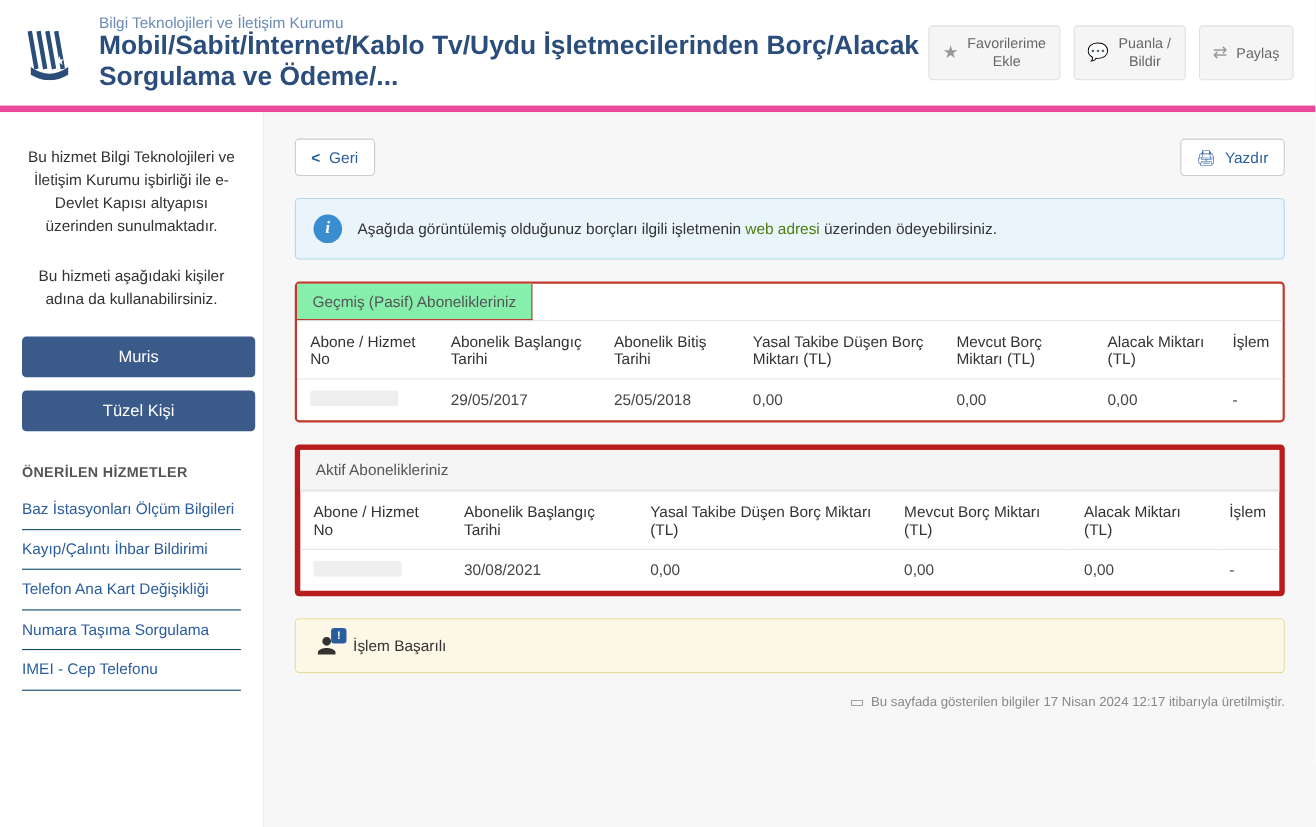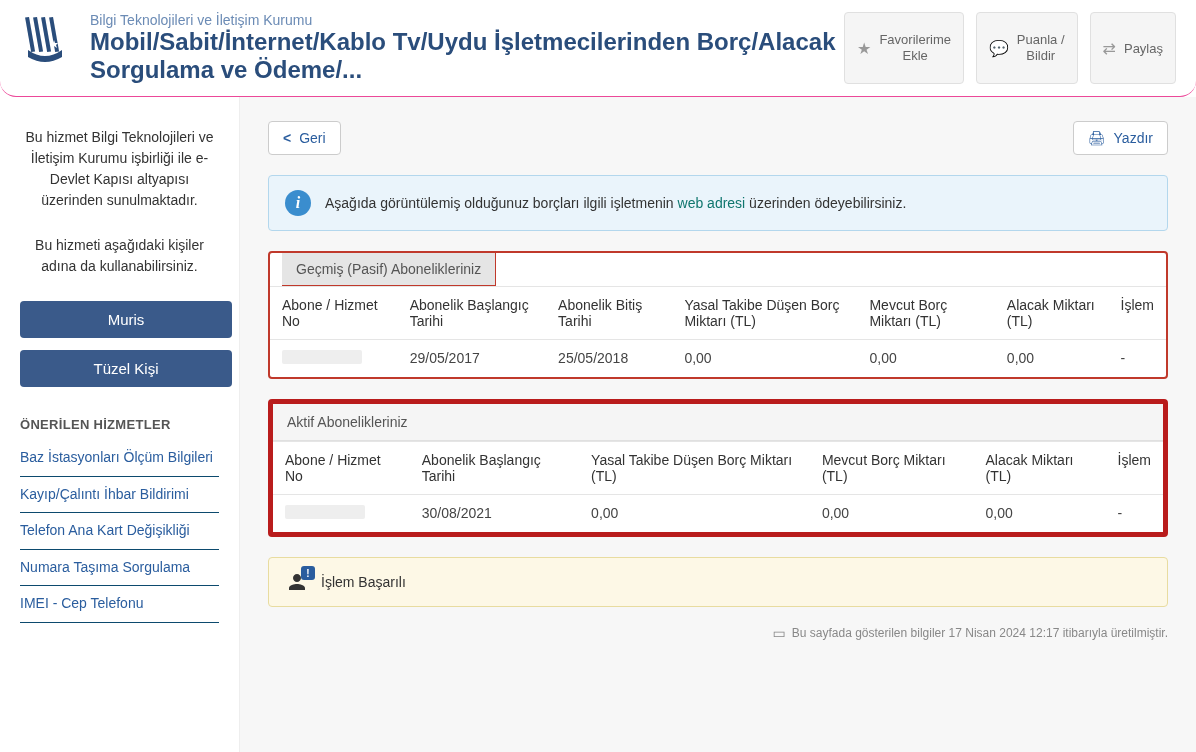--- a/index.html
+++ b/index.html
@@ -1,18 +1,18 @@
 <!DOCTYPE html>
 <html><head>
 <meta charset="utf-8">
 <style>
 * { margin: 0; padding: 0; box-sizing: border-box; }
 body { font-family: -apple-system, BlinkMacSystemFont, "Segoe UI", Arial, sans-serif; background: #fff; font-size: 14px; color: #333; }
 
-.header { display: flex; padding: 12px 20px; border-bottom: 1px solid #ec4899; border-radius: 16px; }
+.header { display: flex; align-items: center; padding: 12px 20px; border-bottom: 6px solid #ec4899; }
 .logo { width: 50px; height: 50px; margin-right: 20px; }
 .header-title-group { flex: 1; }
 .header-subtitle { color: #6b8bb5; font-size: 14px; }
 .header-title { color: #2a4d7b; font-size: 24px; font-weight: 700; }
 .header-actions { display: flex; gap: 12px; }
 .header-action { background: #f5f5f5; border: 1px solid #e0e0e0; border-radius: 4px; padding: 8px 12px; display: flex; align-items: center; gap: 8px; cursor: pointer; color: #666; font-size: 13px; }
 .header-action .icon { color: #999; font-size: 16px; }
 .header-action-stack { display: flex; flex-direction: column; line-height: 1.2; }
 
 .content { display: flex; min-height: calc(100vh - 75px); }
@@ -24,26 +24,26 @@
 
 .main { flex: 1; padding: 24px 28px; background: #f7f7f7; }
 .toolbar { display: flex; justify-content: space-between; margin-bottom: 20px; }
 .btn-outline { background: #fff; border: 1px solid #ccc; border-radius: 4px; padding: 8px 14px; display: inline-flex; align-items: center; gap: 8px; cursor: pointer; color: #2a5d9e; font-size: 14px; }
 .btn-outline .chev { color: #2a5d9e; font-weight: bold; }
 
 .description { color: #444; margin-bottom: 16px; }
 
 .info-box { background: #eaf4fb; border: 1px solid #b3d7ed; border-radius: 4px; padding: 14px 16px; display: flex; align-items: center; gap: 14px; margin-bottom: 20px; color: #333; }
 .info-icon { width: 26px; height: 26px; border-radius: 50%; background: #3a8dce; color: #fff; display: flex; align-items: center; justify-content: center; font-weight: bold; font-style: italic; font-family: Georgia, serif; font-size: 16px; flex-shrink: 0; }
-.info-box a { color: #0f766e; text-decoration: none; }
+.info-box a { color: #4d7c0f; text-decoration: none; }
 
 .table-section { border: 5px solid #b91c1c; border-radius: 4px; background: #fff; margin-bottom: 20px; }
 .table-section.highlighted { border: 2px solid #c0392b; }
 .table-caption { padding: 10px 14px; color: #555; background: #f5f5f5; border-bottom: 1px solid #e0e0e0; }
-.table-section.highlighted .table-caption { display: inline-block; border: 1px solid #c0392b; border-top: none; border-left: none; background: #e5e5e5; padding: 8px 14px; margin-left: 12px; }
+.table-section.highlighted .table-caption { display: inline-block; border: 1px solid #c0392b; border-top: none; border-left: none; background: #86efac; padding: 8px 14px; }
 table { width: 100%; border-collapse: collapse; }
 th, td { padding: 10px 12px; text-align: left; border-top: 1px solid #e5e5e5; color: #444; font-size: 14px; vertical-align: top; }
 th { font-weight: 500; color: #333; }
 .redacted { display: inline-block; width: 80px; height: 14px; background: #eee; border-radius: 2px; }
 
 .success-box { background: #fdf8e6; border: 1px solid #e8dca0; border-radius: 4px; padding: 12px 16px; display: flex; align-items: center; gap: 12px; margin-bottom: 18px; }
 .person-icon { position: relative; width: 24px; height: 24px; }
 .person-icon svg { width: 24px; height: 24px; fill: #333; }
 .person-badge { position: absolute; top: -4px; right: -6px; width: 14px; height: 14px; background: #2a5d9e; color: #fff; border-radius: 3px; display: flex; align-items: center; justify-content: center; font-size: 10px; font-weight: bold; }
 

